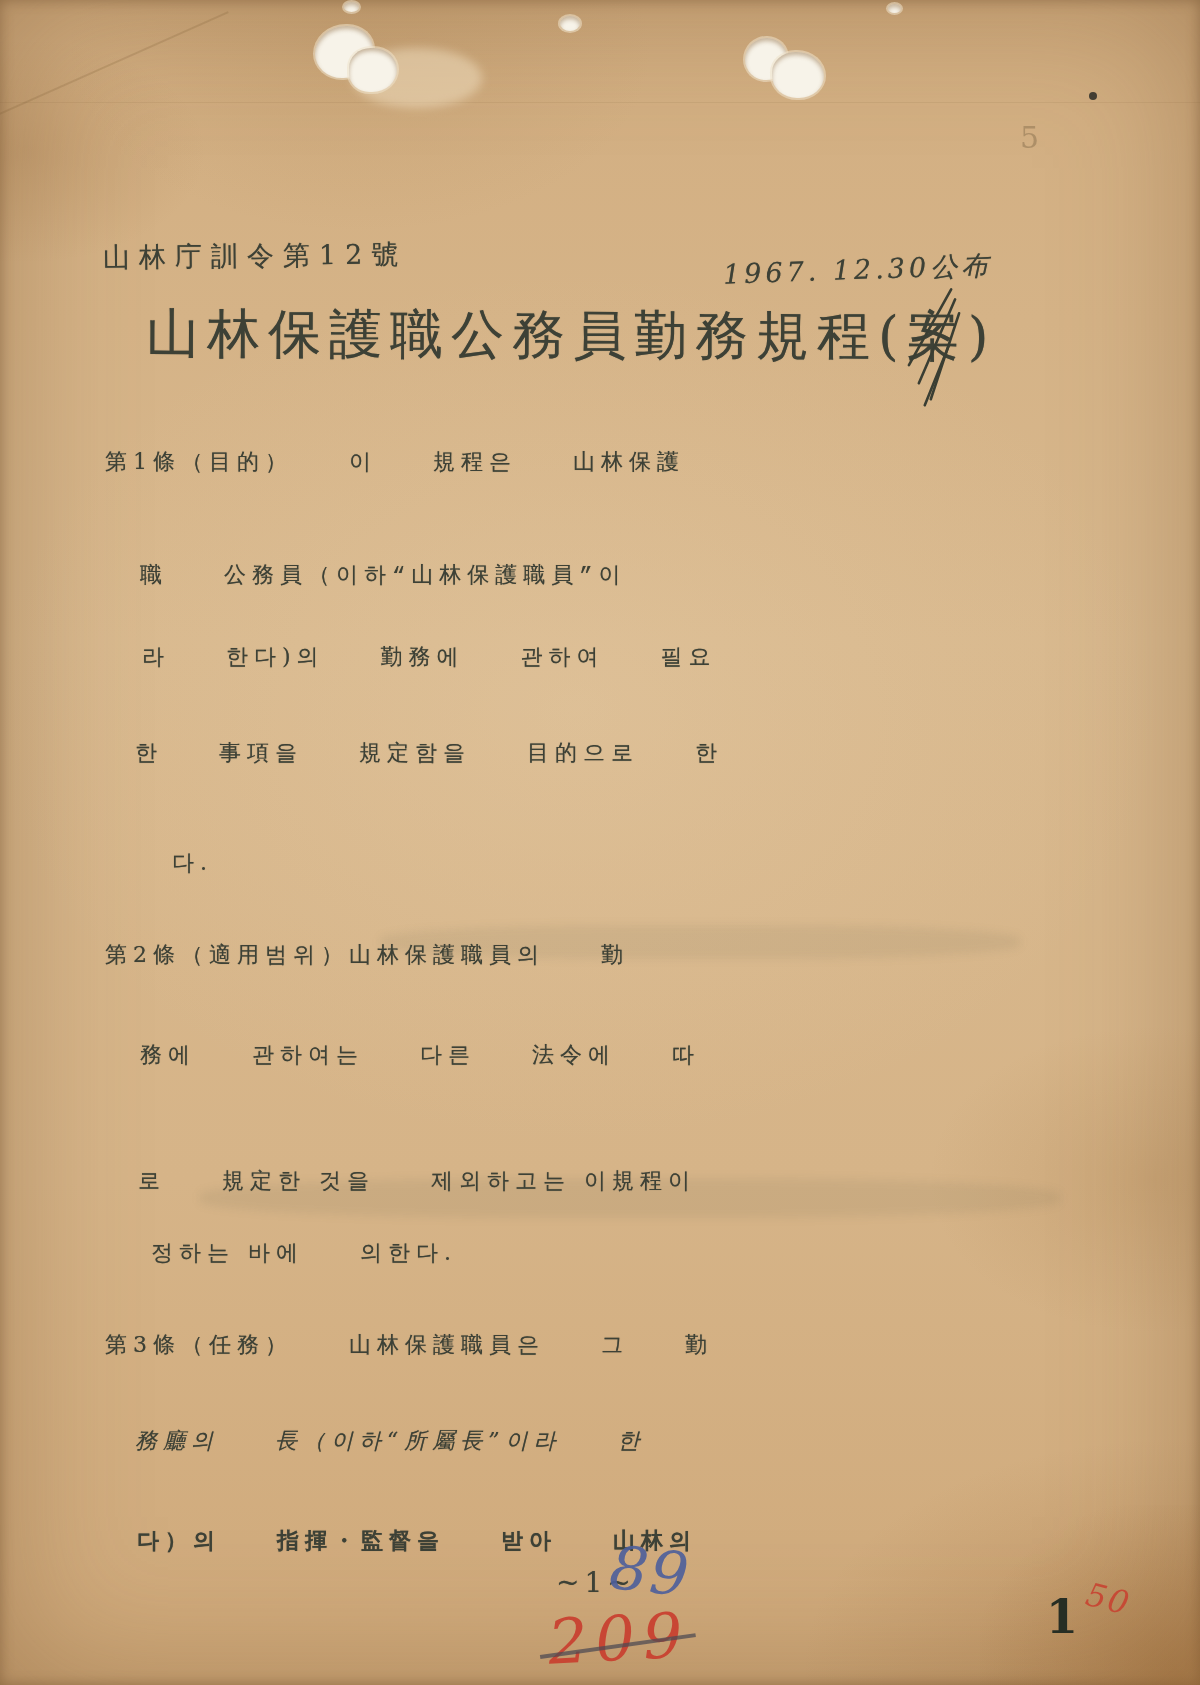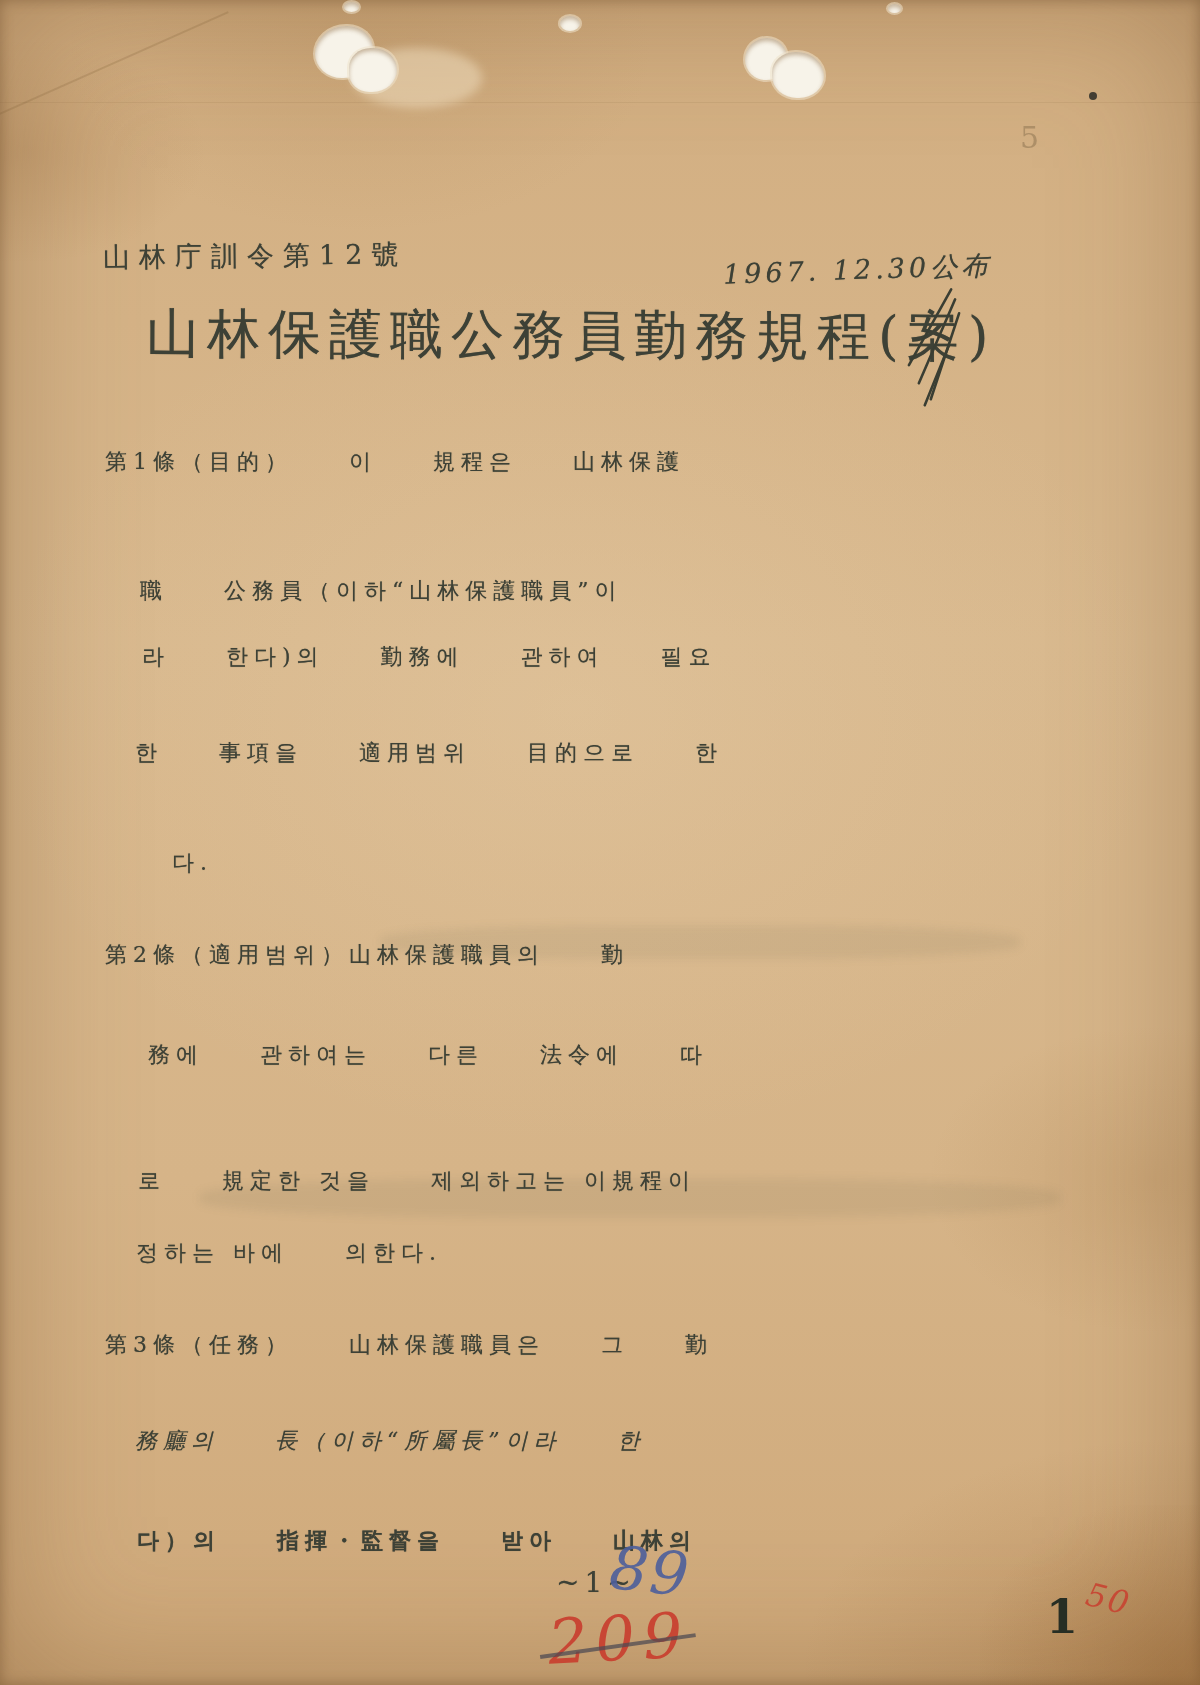--- a/index.html
+++ b/index.html
@@ -77,28 +77,28 @@
   <h1 class="title ink"><span>山林保護職公務員勤務規程</span><span>(</span><span class="draft-wrap"><span>案</span><svg class="scribble" width="78" height="120" viewBox="0 0 78 120">
           <g stroke="#3a3e33" stroke-width="2.6" stroke-linecap="round" fill="none">
             <line x1="10" y1="78" x2="52" y2="2"></line>
             <line x1="20" y1="96" x2="56" y2="12"></line>
             <line x1="32" y1="112" x2="60" y2="26"></line>
             <line x1="26" y1="118" x2="50" y2="58"></line>
           </g>
         </svg></span><span>)</span></h1>
 
   <div class="bline ink" style="left:105px;top:447px;">第1條（目的）　　이　　規程은　　山林保護</div>
-  <div class="bline ink" style="left:140px;top:576px;">職　　公務員（이하“山林保護職員”이</div>
+  <div class="bline ink" style="left:140px;top:560px;font-family:Liberation Mono, monospace;">職　　公務員（이하“山林保護職員”이</div>
   <div class="bline ink" style="left:142px;top:642px;">라　　한다)의　　勤務에　　관하여　　필요</div>
-  <div class="bline ink" style="left:135px;top:738px;">한　　事項을　　適用범위　　目的으로　　한</div>
+  <div class="bline ink" style="left:135px;top:738px;">한　　事項을　　規定함을　　目的으로　　한</div>
   <div class="bline ink" style="left:172px;top:848px;">다.</div>
   <div class="bline ink" style="left:105px;top:940px;text-align:right;">第2條（適用범위）山林保護職員의　　勤</div>
-  <div class="bline ink" style="left:140px;top:1040px;margin-left:8px;">務에　　관하여는　　다른　　法令에　　따</div>
+  <div class="bline ink" style="left:140px;top:1040px;">務에　　관하여는　　다른　　法令에　　따</div>
   <div class="bline ink" style="left:138px;top:1138px;margin-top:28px;">로　　規定한 것을　　제외하고는 이規程이</div>
-  <div class="bline ink" style="left:136px;top:1238px;text-align:right;">정하는 바에　　의한다.</div>
+  <div class="bline ink" style="left:151px;top:1238px;text-align:right;">정하는 바에　　의한다.</div>
   <div class="bline ink" style="left:105px;top:1330px;">第3條（任務）　　山林保護職員은　　그　　勤</div>
   <div class="bline ink" style="left:135px;top:1426px;font-style:italic;">務廳의　　長（이하“所屬長”이라　　한</div>
   <div class="bline ink" style="left:137px;top:1526px;font-weight:bold;">다）의　　指揮・監督을　　받아　　山林의</div>
 
   <div class="pageno ink">~1~</div>
   <div class="blue-note">89</div>
   <div class="red-note">209</div>
   <div class="corner-one">1</div>
   <div class="corner-red">50</div>
 

